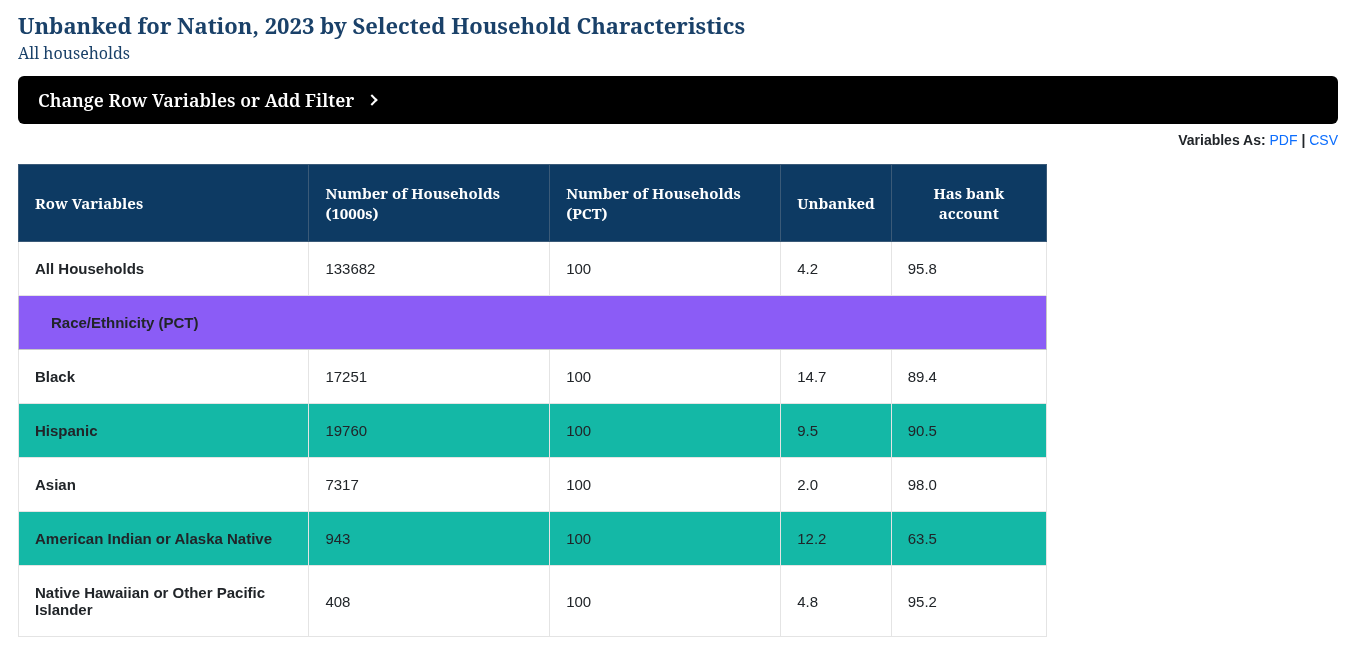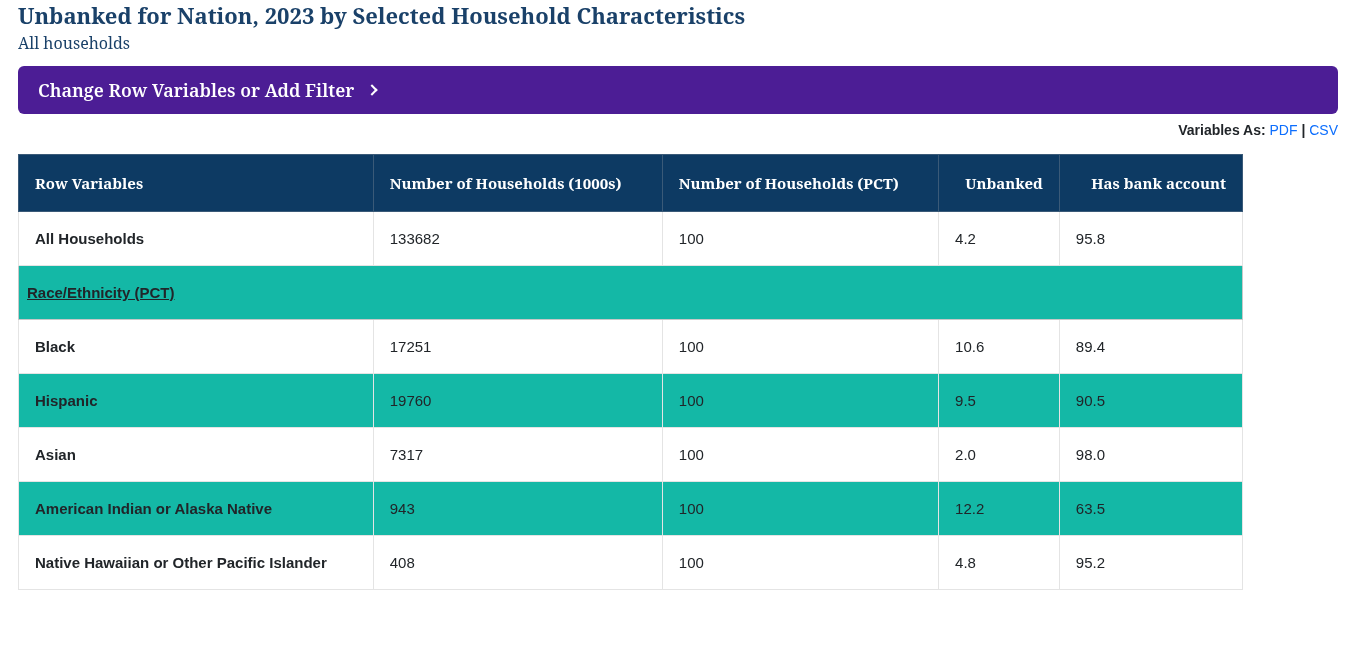--- a/index.html
+++ b/index.html
@@ -8,32 +8,32 @@
     font-family: "Segoe UI", "Noto Serif", Georgia, serif;
     background: #ffffff;
     color: #212529;
     padding: 0 18px;
   }
   .title {
     font-family: "Noto Serif", Georgia, 'Times New Roman', serif;
     color: #1a4169;
     font-size: 22px;
     font-weight: 700;
-    margin-top: 0;
+    margin-top: 10px;
     margin-bottom: 2px;
   }
   .subtitle {
     font-family: "Noto Serif", Georgia, 'Times New Roman', serif;
     color: #1a4169;
     font-size: 16px;
     font-weight: 400;
     margin-bottom: 12px;
   }
   .change-bar {
-    background: #4c1d95;
+    background: #000000;
     color: #fff;
     border-radius: 6px;
     padding: 12px 20px;
     font-family: "Noto Serif", Georgia, 'Times New Roman', serif;
     font-size: 18px;
     font-weight: 600;
     display: flex;
     align-items: center;
     gap: 10px;
     cursor: pointer;
@@ -55,55 +55,54 @@
     color: #212529;
     font-weight: 700;
     margin: 8px 0 16px 0;
   }
   .download-row a {
     color: #0d6efd;
     text-decoration: none;
     font-weight: 400;
   }
   .table-wrap {
-    width: 1225px;
+    width: 1029px;
   }
   table {
     width: 100%;
     border-collapse: collapse;
     font-family: Arial, Helvetica, sans-serif;
     font-size: 15px;
   }
   thead th {
     background: #0d3a63;
     color: #fff;
     font-family: "Noto Serif", Georgia, 'Times New Roman', serif;
     font-weight: 700;
     text-align: left;
     padding: 18px 16px;
     border: 1px solid #3a5a78;
   }
-  thead th.center { text-align: right; }
+  thead th.center { text-align: center; }
   tbody td, tbody th {
     padding: 18px 16px;
     border: 1px solid #e4e4e4;
     text-align: left;
     font-weight: 400;
     color: #212529;
   }
   tbody th.rowhead {
     font-weight: 700;
     color: #212529;
   }
   tr.section th {
-    background: #14b8a6;
+    background: #8b5cf6;
     font-weight: 700;
-    padding: 18px 8px;
+    padding: 18px 32px;
     border: 1px solid #c8c8c8;
-    text-decoration: underline;
   }
   tr.stripe td, tr.stripe th.rowhead {
     background: #14b8a6;
   }
 </style>
 </head>
 <body>
 
 <div class="title">Unbanked for Nation, 2023 by Selected Household Characteristics</div>
 <div class="subtitle">All households</div>
@@ -138,21 +137,21 @@
       <td>95.8</td>
     </tr>
     <tr class="section">
       <th colspan="5">Race/Ethnicity (PCT)</th>
     </tr>
 
     <tr>
       <th class="rowhead">Black</th>
       <td>17251</td>
       <td>100</td>
-      <td>10.6</td>
+      <td>14.7</td>
       <td>89.4</td>
     </tr>
     <tr class="stripe">
       <th class="rowhead">Hispanic</th>
       <td>19760</td>
       <td>100</td>
       <td>9.5</td>
       <td>90.5</td>
     </tr>
     <tr>

